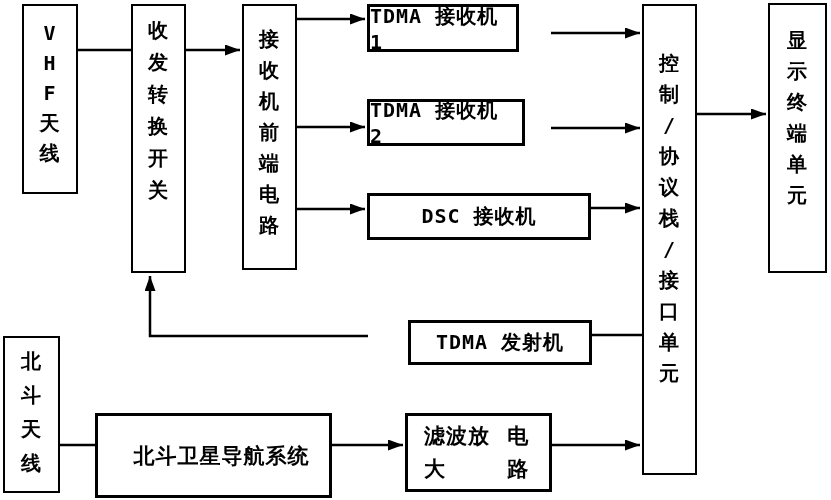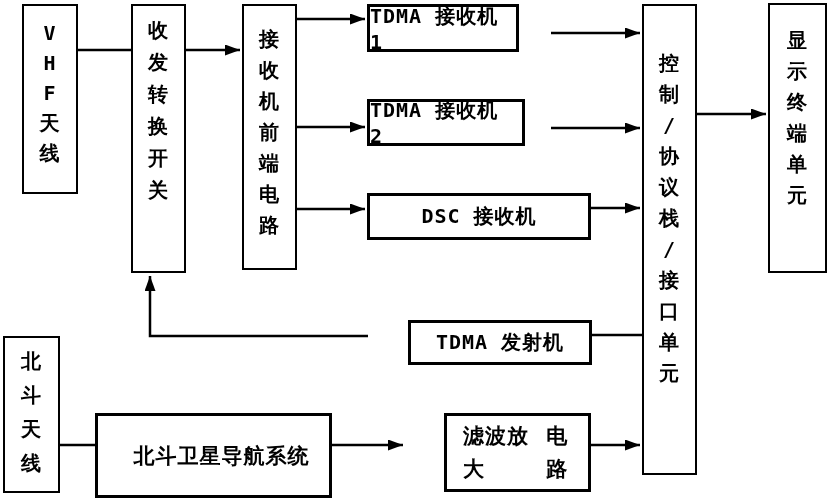--- a/index.html
+++ b/index.html
@@ -170,18 +170,18 @@
   </div>
 
   <div class="node" style="left:368px;top:320px;width:184px;height:45px;margin-left:40px;">
     <span>TDMA 发射机</span>
   </div>
 
   <div class="node twoline" style="left:95px;top:413px;width:237px;height:85px;font-size:21px;line-height:34px;">
     <div>北斗卫星导航系统</div>
   </div>
 
-  <div class="node twoline" style="left:405px;top:413px;width:147px;height:79px;font-size:21px;line-height:33px;margin-left:39px;">
+  <div class="node twoline" style="left:405px;top:413px;width:147px;height:79px;font-size:21px;line-height:33px;">
     <div>滤波放大</div>
     <div>电路</div>
   </div>
 
 </div>
 
 </body></html>

